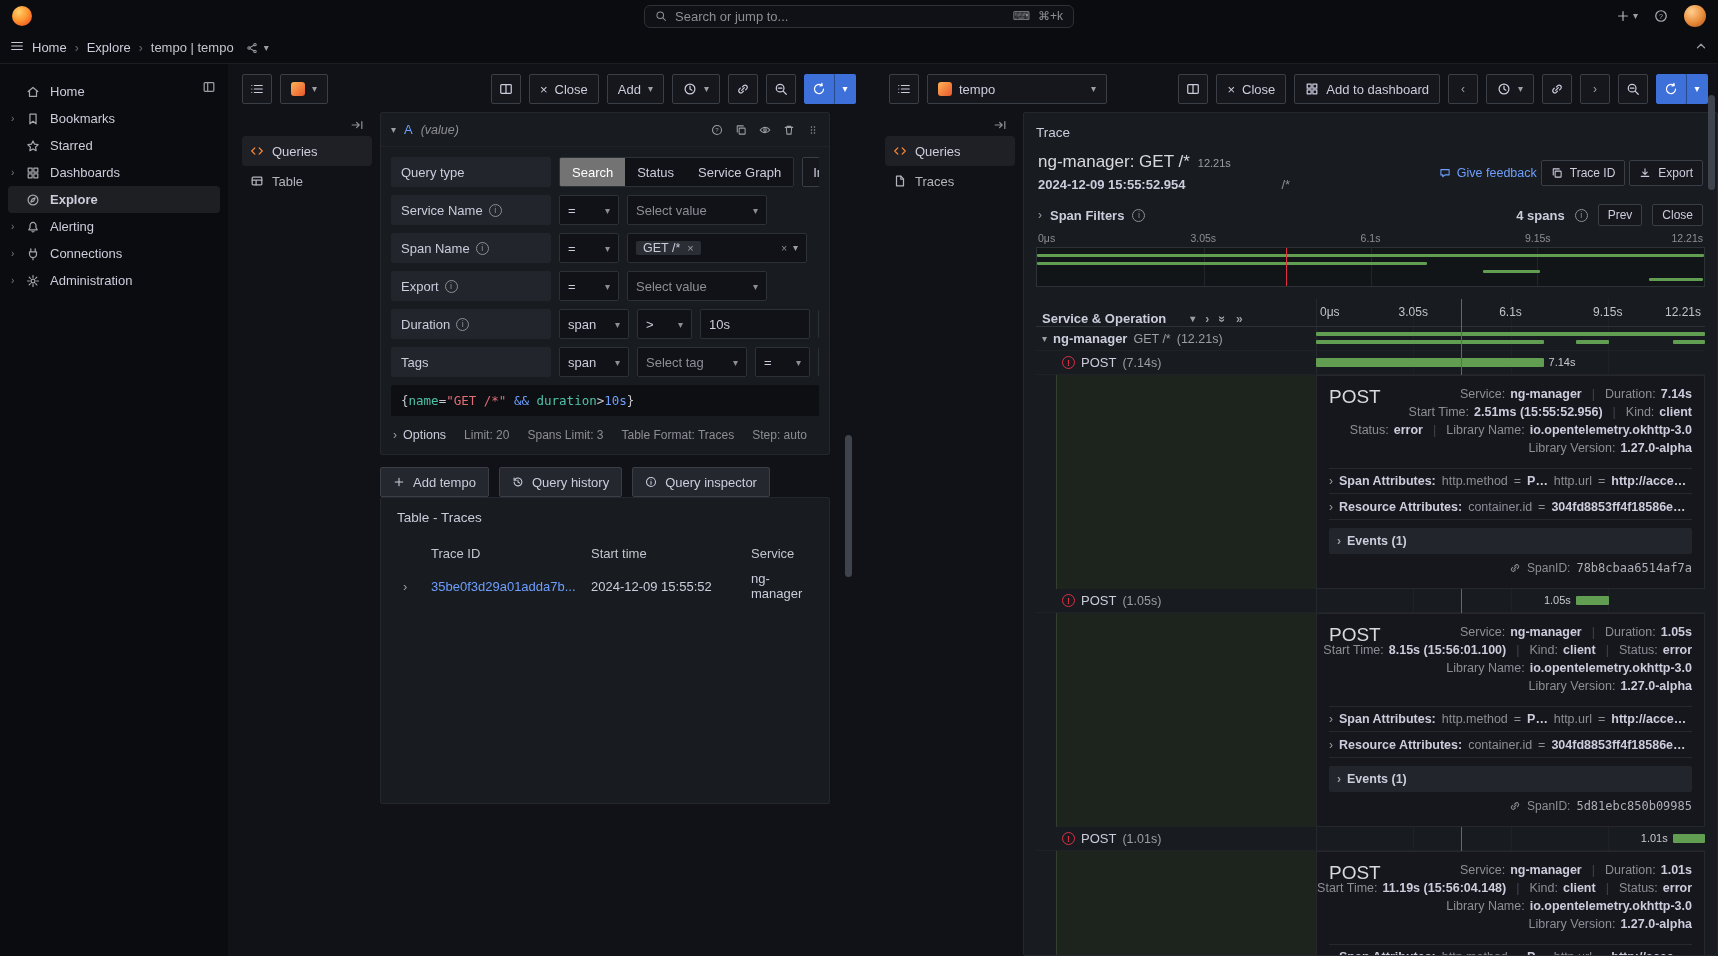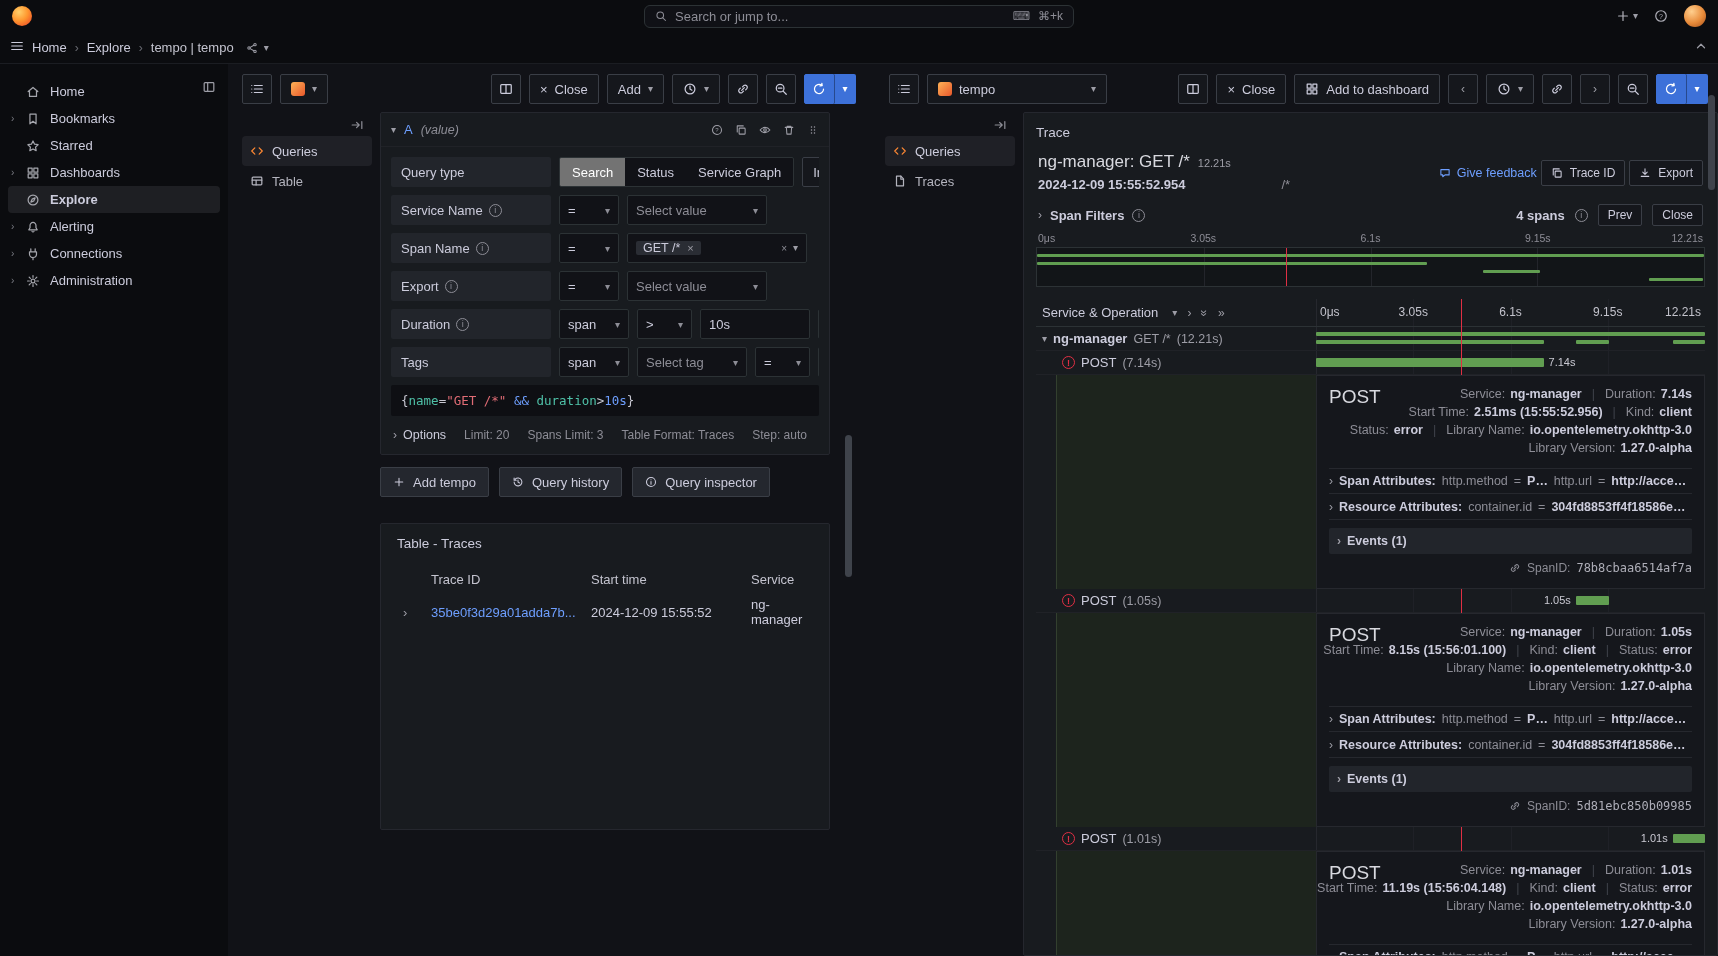--- a/index.html
+++ b/index.html
@@ -92,21 +92,21 @@
 .traceql{margin:8px 0 10px;background:#0e0f13;border-radius:2px;padding:8px 10px;
   font-family:"DejaVu Sans Mono",monospace;font-size:12.5px;color:#c8c8d2;white-space:nowrap;overflow:hidden}
 .tq-field{color:#4fc1a8}.tq-str{color:#e06c75}.tq-op{color:#6e9fff}.tq-num{color:#6e9fff}
 .options-row{display:flex;gap:18px;align-items:center;font-size:12px;color:#8d8d96;padding:2px 2px 2px;white-space:nowrap;overflow:hidden}
 .options-row .opt-main{color:#ccccdc;font-size:12.5px;display:flex;align-items:center;gap:6px}
 .actions-row{display:flex;gap:10px;margin:12px 0 0}
 .btn-sec{height:30px;background:#24272e;border:1px solid #3a3e46;border-radius:2px;display:inline-flex;
   align-items:center;gap:8px;padding:0 12px;color:#ccccdc;font-size:13px;cursor:pointer}
 
 
-.table-panel{margin-top:26px;height:307px;padding:10px 16px}
+.table-panel{height:307px;padding:10px 16px}
 .tp-title{font-weight:500;font-size:13.5px;margin:2px 0 16px}
 .tp-grid{display:grid;grid-template-columns:34px 160px 160px 1fr;align-items:center}
 .tp-grid>div{padding:5px 0;font-size:13px}
 .tp-head{color:#c4c4cf;font-weight:500}
 .trace-link{color:#6e9fff;cursor:pointer}
 
 
 .trace-panel{flex:1;margin:0;padding:6px 12px 0;display:flex;flex-direction:column;overflow:hidden;min-width:0}
 .trace-title{font-size:13.5px;font-weight:500;padding:6px 0 12px}
 .trace-head{display:flex;justify-content:space-between;padding:0 2px 8px}
@@ -128,21 +128,21 @@
 .mm-canvas{position:relative;height:40px;border:1px solid #2c3235;background:rgba(0,0,0,.22)}
 .mm-grid{position:absolute;top:0;bottom:0;width:1px;background:#23252b}
 .mm-bar{position:absolute;height:3px;background:#619e51;border-radius:1px}
 .mm-red{position:absolute;top:0;bottom:0;width:1px;background:#e02f44}
 
 .trows{position:relative;flex:1;margin-top:12px;min-height:0}
 .grid-v{position:absolute;top:0;bottom:0;width:1px;background:#1f2127;z-index:0}
 .col-div{position:absolute;top:0;bottom:0;left:280px;width:1px;background:#26282e;z-index:1}
 .red-line{position:absolute;top:0;bottom:0;width:1px;background:#e02f44;z-index:1}
 .trow-header{display:flex;height:28px;border-bottom:1px solid #2c3235;position:relative;z-index:1}
-.trh-left{width:280px;flex:none;display:flex;align-items:center;gap:6px;padding:0 6px;font-weight:400;font-size:13px}
+.trh-left{width:280px;flex:none;display:flex;align-items:flex-end;gap:16px;padding:0 6px;font-weight:700;font-size:13px}
 .trh-icons{display:flex;gap:10px;color:#9d9da6;margin-left:8px;align-items:center}
 .trh-right{flex:1;position:relative;font-size:12px;color:#c3c3cc}
 .trh-right span{position:absolute;top:6px}
 .span-row{display:flex;height:24px;border-bottom:1px solid #202227;position:relative;z-index:1}
 .sr-name{width:280px;flex:none;display:flex;align-items:center;gap:6px;padding-left:6px;overflow:hidden;white-space:nowrap}
 .sr-name.indent{padding-left:26px}
 .err-ic{width:13px;height:13px;border:1.5px solid #e02f44;border-radius:50%;color:#e02f44;font-size:9px;
   font-weight:700;display:inline-flex;align-items:center;justify-content:center;flex:none}
 .sr-op{color:#9d9da6;font-size:12.5px}
 .sr-svc{font-weight:700}

